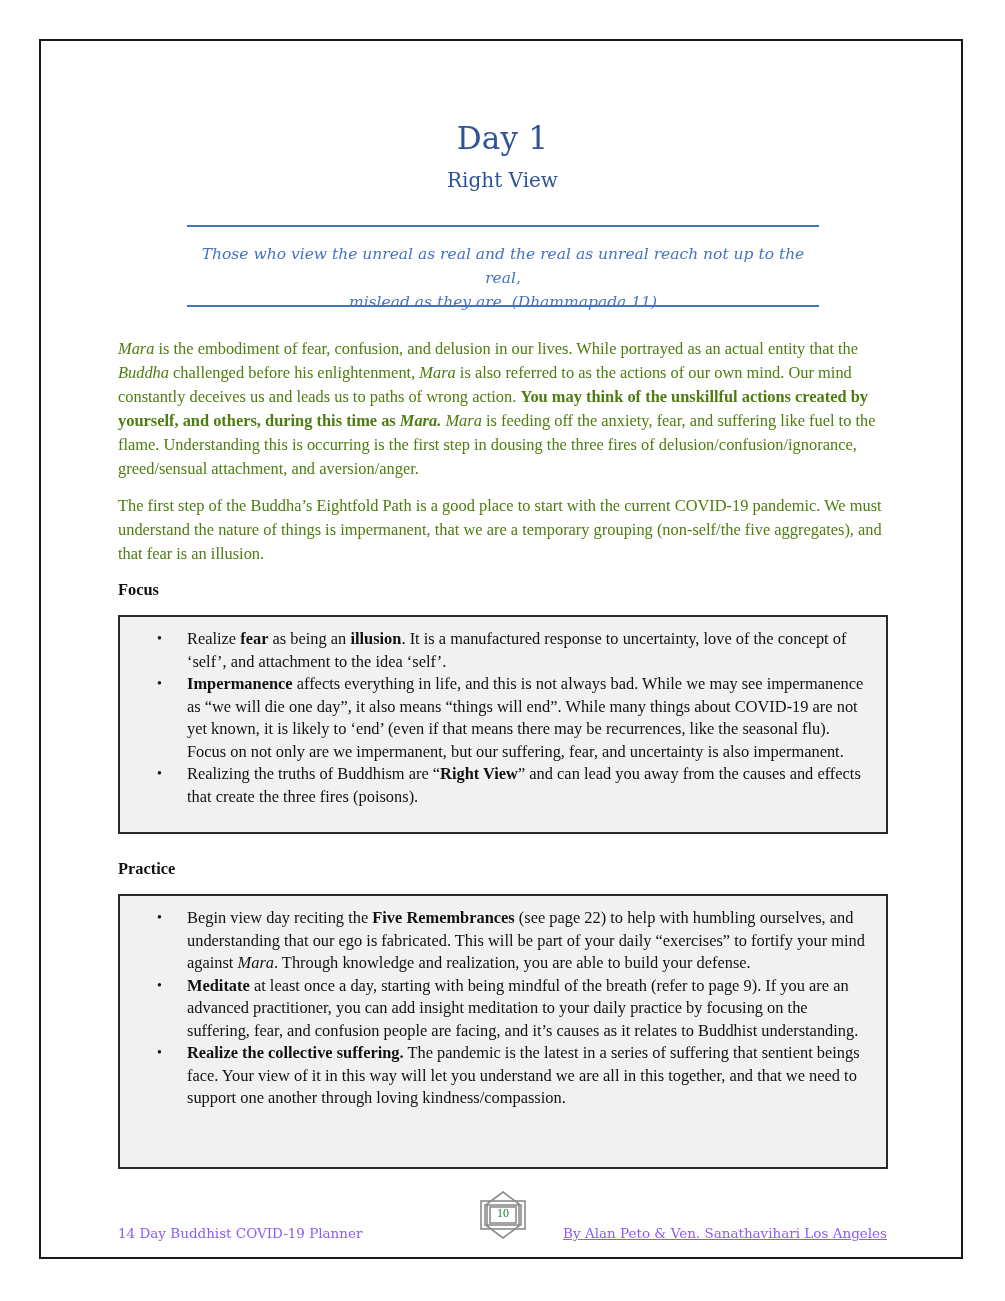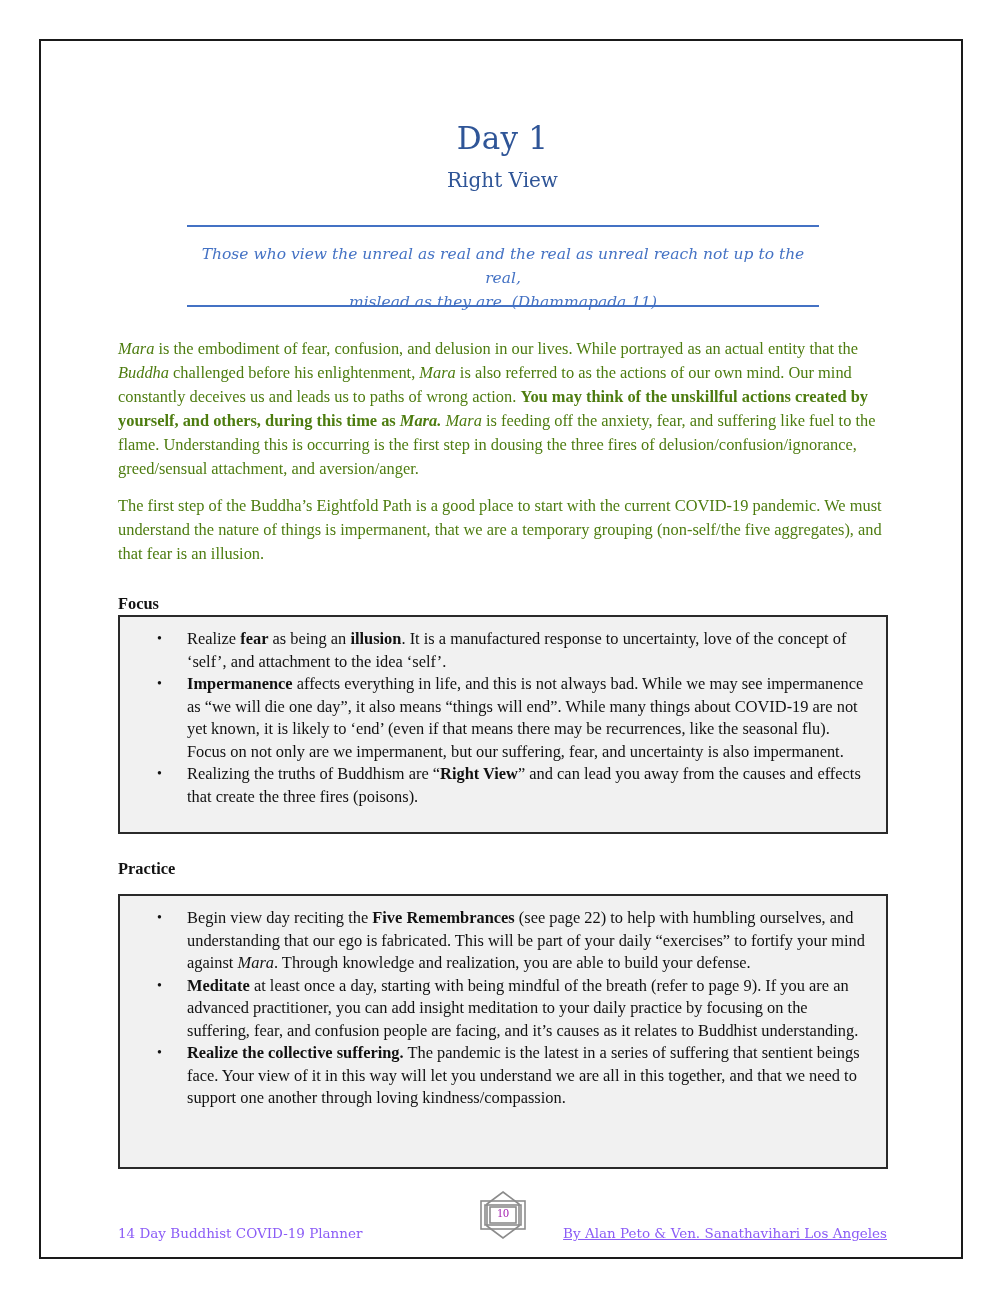--- a/index.html
+++ b/index.html
@@ -51,21 +51,21 @@
       position: absolute; top: 1225px; font-size: 13.5px; color: #8b5cf6;
       font-family: "DejaVu Serif", "Liberation Serif", serif;
     }
     .footer-left { left: 118px; }
     .footer-right { right: 118px; text-decoration: underline; }
     .page-emblem {
       position: absolute; left: 475px; top: 1190px; width: 56px; height: 50px;
     }
     .page-num {
       position: absolute; left: 475px; top: 1206px; width: 56px; text-align: center;
-      font-size: 12px; color: #a21caf; font-family: "Liberation Serif", serif;
+      font-size: 12px; color: #15803d; font-family: "Liberation Serif", serif;
     }
   </style>
 </head>
 <body>
 
 <div class="page-border"></div>
 
 <div class="title">Day 1</div>
 <div class="subtitle">Right View</div>
 
@@ -73,21 +73,21 @@
 <div class="quote">
   <div>Those who view the unreal as real and the real as unreal reach not up to the real,</div>
   <div>mislead as they are. (Dhammapada 11)</div>
 </div>
 <div class="rule" style="top:305px;"></div>
 
 <p class="body-text" style="top:337px; margin:0;"><i>Mara</i><span> is the embodiment of fear, confusion, and delusion in our lives.  While portrayed as an actual entity that the </span><i>Buddha</i><span> challenged before his enlightenment, </span><i>Mara</i><span> is also referred to as the actions of our own mind.  Our mind constantly deceives us and leads us to paths of wrong action.  </span><b>You may think of the unskillful actions created by yourself, and others, during this time as </b><b><i>Mara.</i></b><span>  </span><i>Mara</i><span> is feeding off the anxiety, fear, and suffering like fuel to the flame.  Understanding this is occurring is the first step in dousing the three fires of delusion/confusion/ignorance, greed/sensual attachment, and aversion/anger.</span></p>
 
 <p class="body-text" style="top:494px; margin:0;">The first step of the Buddha’s Eightfold Path is a good place to start with the current COVID-19 pandemic.  We must understand the nature of things is impermanent, that we are a temporary grouping (non-self/the five aggregates), and that fear is an illusion.</p>
 
-<div class="heading" style="top:594px;text-align:right;">Focus</div>
+<div class="heading" style="top:580px;text-align:right;">Focus</div>
 
 <div class="box" style="top:615px; height:219px; padding-top:11px;">
   <ul>
     <li>
       <span class="bullet">•</span>
       <span>Realize </span><b>fear</b><span> as being an </span><b>illusion</b><span>.  It is a manufactured response to uncertainty, love of the concept of ‘self’, and attachment to the idea ‘self’.</span>
     </li>
     <li>
       <span class="bullet">•</span>
       <b>Impermanence</b><span> affects everything in life, and this is not always bad.  While we may see impermanence as “we will die one day”, it also means “things will end”.  While many things about COVID-19 are not yet known, it is likely to ‘end’ (even if that means there may be recurrences, like the seasonal flu).  Focus on not only are we impermanent, but our suffering, fear, and uncertainty is also impermanent.</span>

